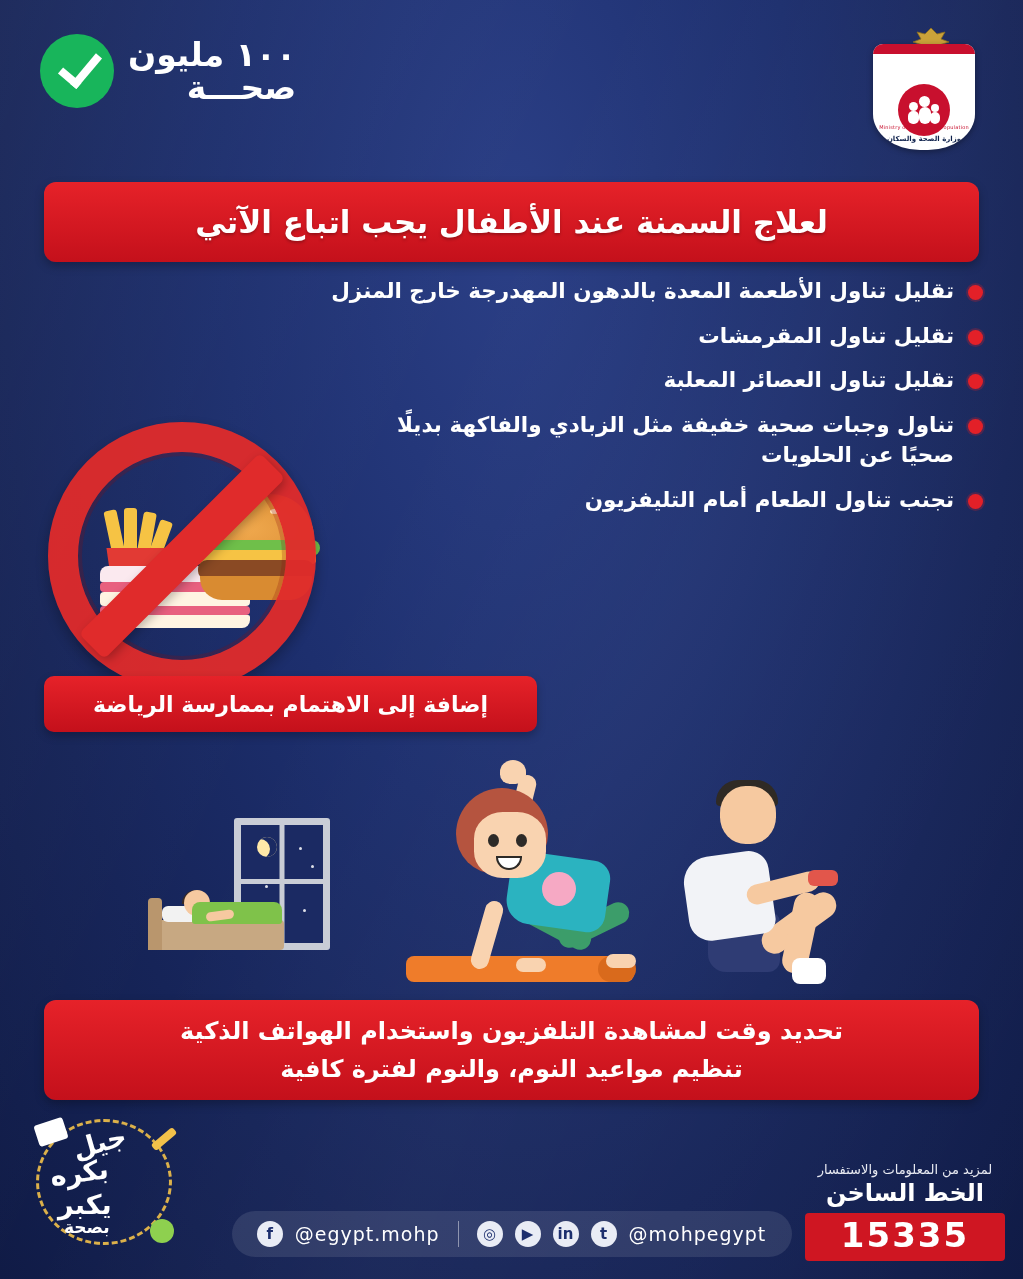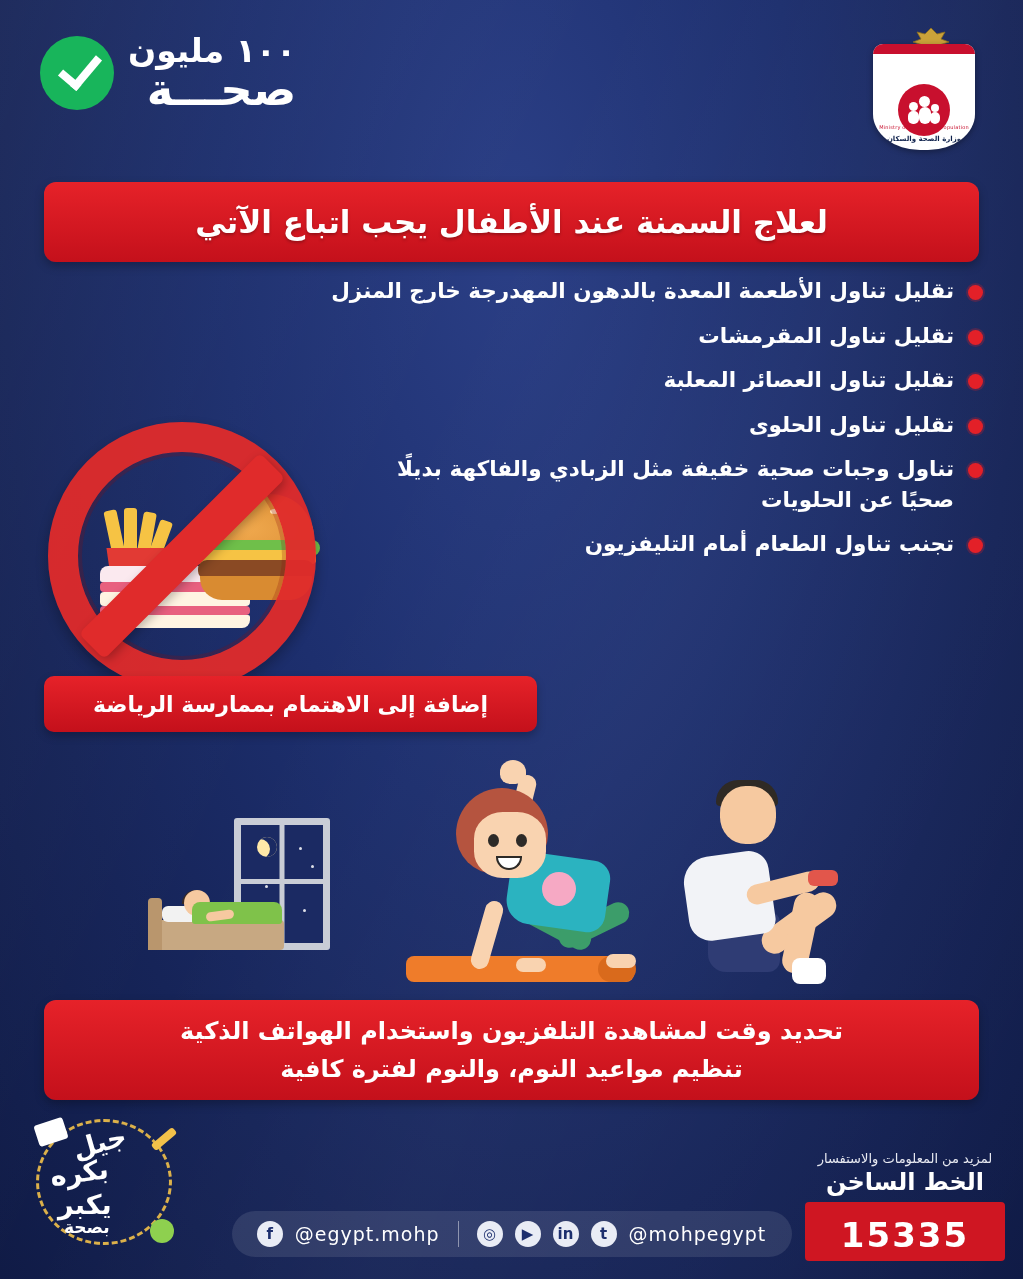--- a/index.html
+++ b/index.html
@@ -73,21 +73,21 @@
     display: flex; align-items: center; gap: 14px;
     direction: rtl;
   }
   .brand-100 .txt {
     text-align: right; line-height: 1.0;
   }
   .brand-100 .l1 {
     font-size: 33px; font-weight: bold; color: #ffffff; letter-spacing: 0px;
   }
   .brand-100 .l2 {
-    font-size: 45px; font-weight: bold; color: #ffffff;
+    font-size: 33px; font-weight: bold; color: #ffffff;
     letter-spacing: 7px; 
   }
   .brand-100 .check {
     width: 74px; height: 74px; border-radius: 50%;
     background: #18b55b;
     position: relative; flex: 0 0 auto;
   }
   .brand-100 .check::after {
     content: "";
     position: absolute; left: 20px; top: 20px;
@@ -393,21 +393,21 @@
 
   
   .footer { position: absolute; left: 0; right: 0; bottom: 0; height: 160px; }
   .hotline {
     position: absolute; right: 18px; bottom: 18px; width: 200px; text-align: center;
   }
   .hotline .l1 { font-size: 13px; color: #e8eaf2; margin-bottom: 2px; }
   .hotline .l2 { font-size: 24px; font-weight: bold; color: #fff; margin-bottom: 6px; }
   .hotline .num {
     background: #cf1622; color: #fff; font-size: 34px; font-weight: bold;
-    padding: 13px 0 6px; border-radius: 4px; letter-spacing: 2px;
+    padding: 2px 0 6px; border-radius: 4px; letter-spacing: 2px;
   }
   .social {
     position: absolute; left: 50%; transform: translateX(-50%); bottom: 22px;
     height: 46px; min-width: 560px;
     background: rgba(255,255,255,0.10);
     border-radius: 23px;
     display: flex; align-items: center; justify-content: center; gap: 12px;
     padding: 0 22px; direction: ltr;
   }
   .social .ic {
@@ -495,24 +495,20 @@
     <div class="bullet">
       <span class="dot"></span>
       <span class="txt">تقليل تناول المقرمشات</span>
     </div>
     <div class="bullet">
       <span class="dot"></span>
       <span class="txt">تقليل تناول العصائر المعلبة</span>
     </div>
     <div class="bullet">
       <span class="dot"></span>
-      <span class="txt">تقليل تناول الحلوى</span>
-    </div>
-    <div class="bullet">
-      <span class="dot"></span>
       <span class="txt" style="max-width:600px;">تناول وجبات صحية خفيفة مثل الزبادي والفاكهة بديلًا صحيًا عن الحلويات</span>
     </div>
     <div class="bullet">
       <span class="dot"></span>
       <span class="txt">تجنب تناول الطعام أمام التليفزيون</span>
     </div>
   </div>
 
   <div class="food-block">
     <div class="plate">

